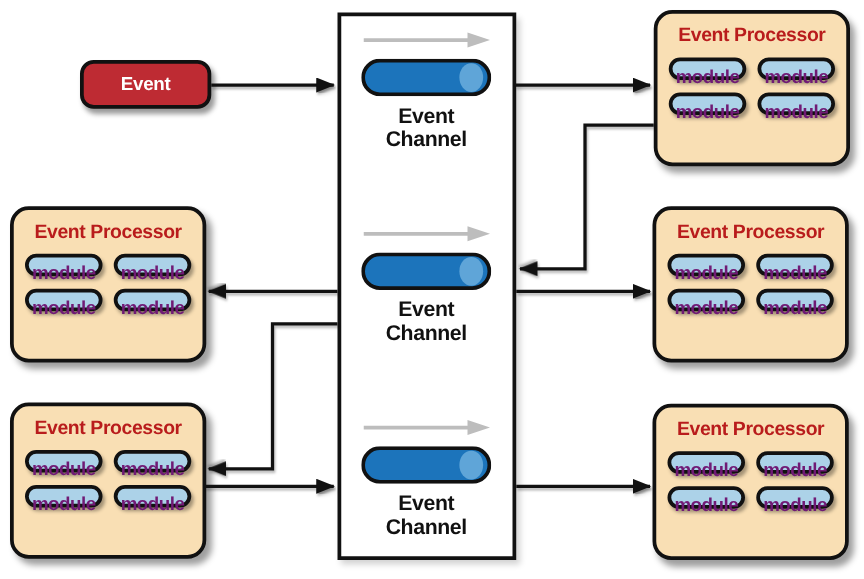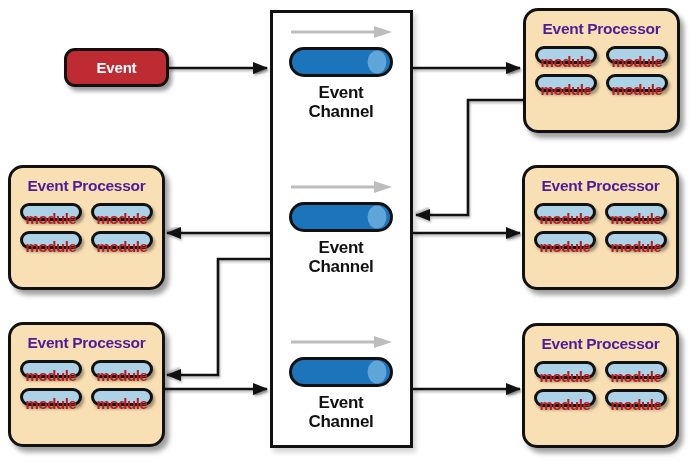--- a/index.html
+++ b/index.html
@@ -29,29 +29,29 @@
   }
   .cg1{top:12px;} .cg2{top:167px;} .cg3{top:322px;}
   
   .processor{
     position:absolute;width:157px;height:125px;box-sizing:border-box;
     background:#f9dfb4;border:3px solid #111;border-radius:15px;
     box-shadow:4px 5px 5px rgba(0,0,0,.38);
     text-align:center;
   }
   .processor .title{
-    margin-top:9px;font-size:15.5px;font-weight:700;letter-spacing:-.3px;color:#4c1d95;
+    margin-top:9px;font-size:15.5px;font-weight:700;letter-spacing:-.3px;color:#b91c1c;
   }
   .modules{
     margin-top:8px;display:grid;grid-template-columns:62px 62px;gap:10px 9px;justify-content:center;
   }
   .module{
     height:18px;box-sizing:border-box;background:#acd2e8;border:3px solid #111;border-radius:11px;
     box-shadow:2px 3px 3px rgba(0,0,0,.35);
-    font-size:15px;font-weight:700;letter-spacing:-.4px;line-height:25px;color:#b91c1c;
+    font-size:15px;font-weight:700;letter-spacing:-.4px;line-height:25px;color:#701a75;
   }
   .p-top-right{left:523px;top:8px;}
   .p-mid-left{left:8px;top:165px;}
   .p-mid-right{left:522px;top:165px;}
   .p-bot-left{left:8px;top:322px;}
   .p-bot-right{left:522px;top:323px;}
   
   .wires{position:absolute;left:0;top:0;z-index:5;pointer-events:none;}
   .wires path{filter:drop-shadow(1.5px 2.5px 1px rgba(0,0,0,.28));}
 </style>

